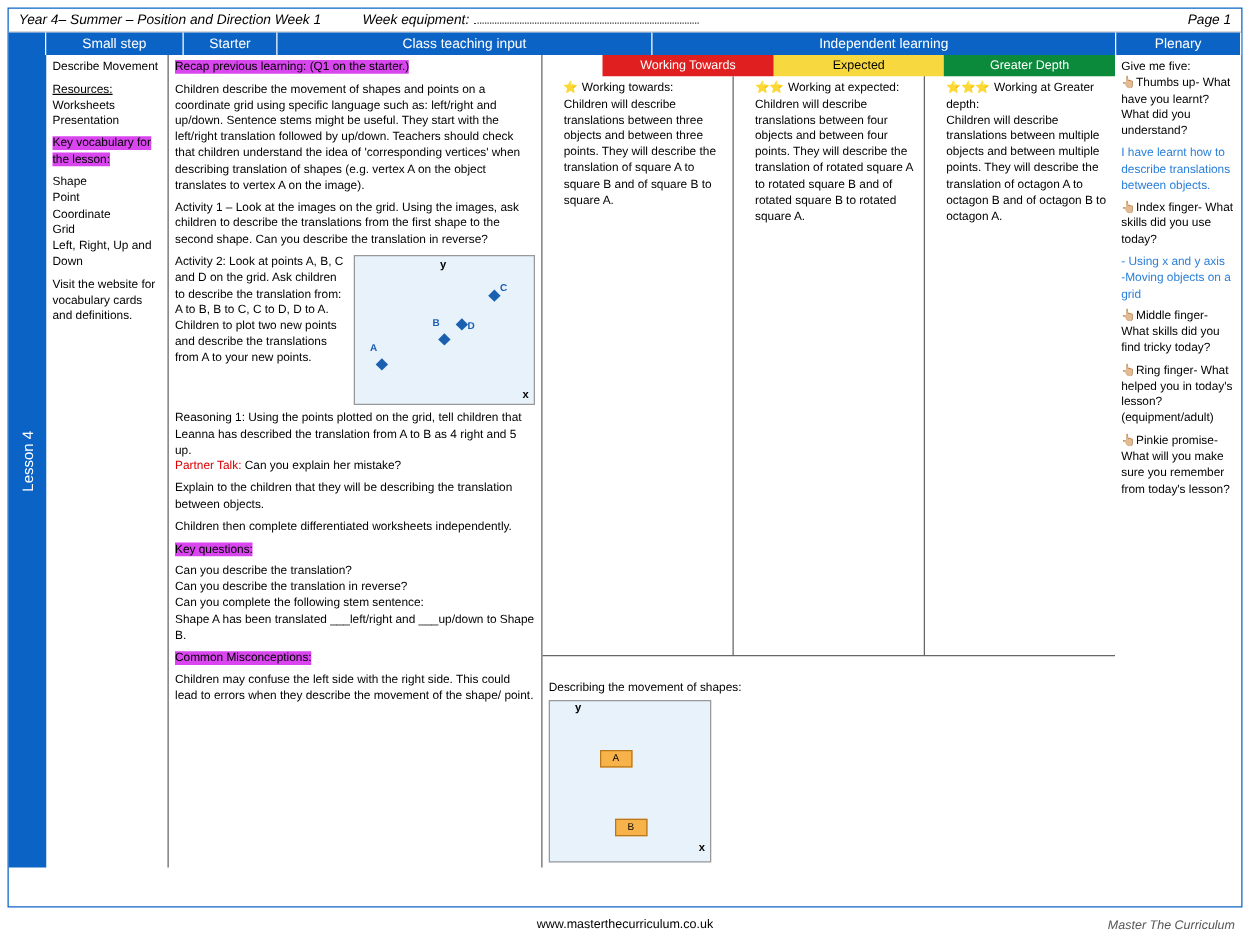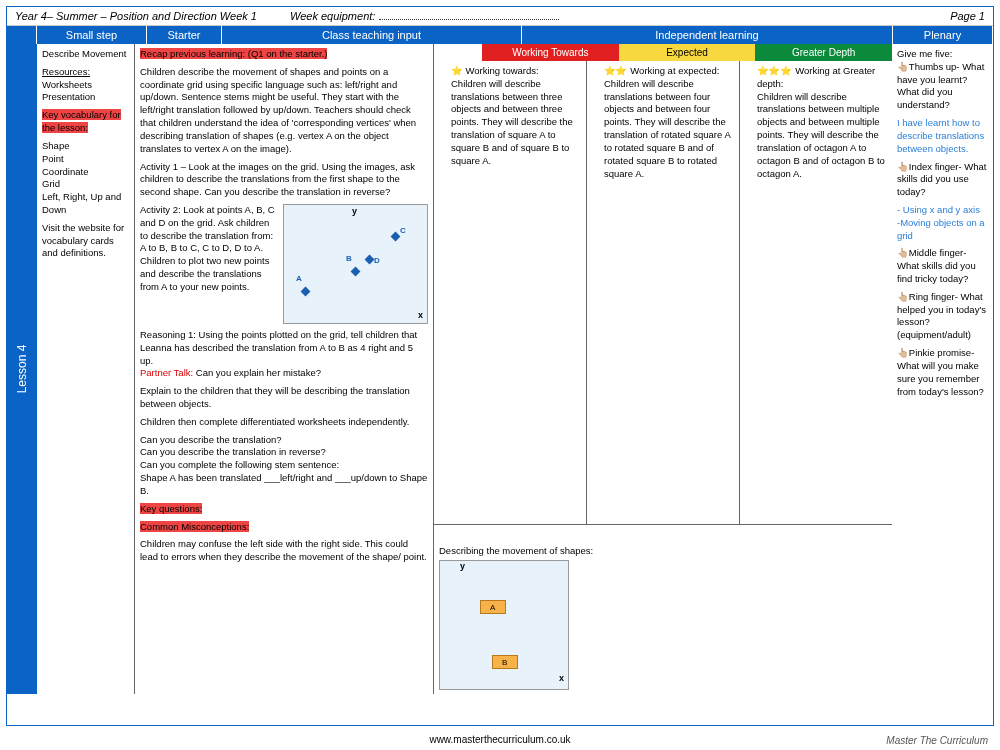--- a/index.html
+++ b/index.html
@@ -18,21 +18,21 @@
 .hc-indep { flex: 1; }
 .hc-plen { width: 100px; }
 .body { display: flex; height: 650px; }
 .col { border-right: 1px solid #666; padding: 4px 5px; font-size: 9.5px; line-height: 1.35; overflow: hidden; }
 .col p { margin-bottom: 5px; }
 .c-small { width: 98px; }
 .c-starter { width: 75px; }
 .c-class { width: 299px; }
 .c-indep { flex: 1; display: flex; flex-direction: column; padding: 0; }
 .c-plen { width: 101px; border-right: none; }
-.hl-green { background: #ef4444; }
+.hl-green { background: #d946ef; }
 .hl-red { background: #e02020; color: #fff; }
 .hl-yellow { background: #f7d93f; }
 .hl-dgreen { background: #0a8a3a; color: #fff; }
 .txt-red { color: #d80000; }
 .txt-blue { color: #2a7fd8; }
 .indep-head { display: flex; padding-left: 48px; }
 .ih { flex: 1; text-align: center; padding: 3px 2px; font-size: 10px; font-weight: normal; }
 .indep-body { display: flex; flex: 1; }
 .icol { flex: 1; border-right: 1px solid #666; padding: 4px 5px; font-size: 9.5px; line-height: 1.35; margin-left: 12px; }
 .icol:last-child { border-right: none; }
@@ -102,25 +102,25 @@
         <div class="pt" style="left:108px;bottom:83px"></div>
           <span class="pt-label" style="left:116px;bottom:86px">C</span>
         <div class="pt" style="left:82px;bottom:60px"></div>
           <span class="pt-label" style="left:90px;bottom:56px">D</span>
       </div>
       <p style="min-height:120px">Activity 2: Look at points A, B, C and D on the grid. Ask children to describe the translation from: A to B, B to C, C to D, D to A.  Children to plot two new points and describe the translations from A to your new points.</p>
 
       <p><span>Reasoning 1:  Using the points plotted on the grid, tell children that Leanna has described the translation from A to B as 4 right and 5 up.</span><br><span class="txt-red">Partner Talk:</span><span> Can you explain her mistake?</span></p>
       <p>Explain to the children that they will be describing the translation between objects.</p>
       <p>Children then complete differentiated worksheets independently.</p>
+      <p><span class="hl-green">Key questions:</span></p>
       <p style="white-space:pre-line">Can you describe the translation?
 Can you describe the translation in reverse?
 Can you complete the following stem sentence:
 Shape A has been translated ___left/right and ___up/down to Shape B.</p>
-      <p><span class="hl-green">Key questions:</span></p>
       <p><span class="hl-green">Common Misconceptions:</span></p>
       <p>Children may confuse the left side with the right side. This could lead to errors when they describe the movement of the shape/ point.</p>
     </div>
 
     <div class="c-indep">
       <div class="indep-head">
         <div class="ih hl-red">Working Towards</div>
         <div class="ih hl-yellow">Expected</div>
         <div class="ih hl-dgreen">Greater Depth</div>
       </div>

